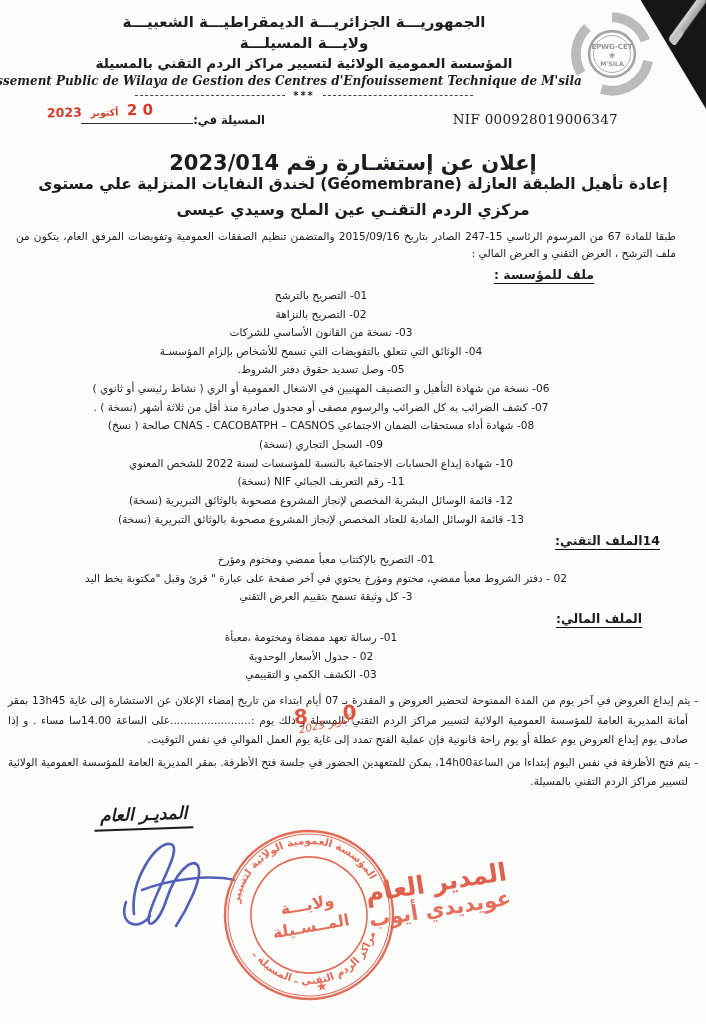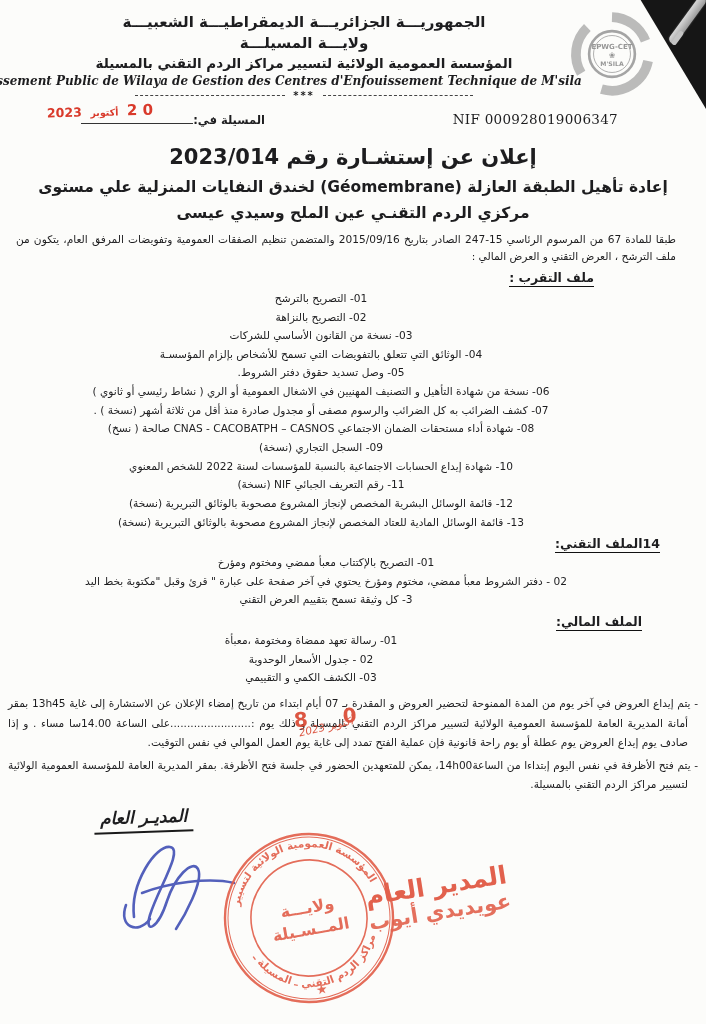--- a/index.html
+++ b/index.html
@@ -32,22 +32,22 @@
   .nif{position:absolute;top:10px;right:88px;direction:ltr;font-size:13.5px;
     font-family:"DejaVu Serif",serif;letter-spacing:.3px;}
   .place{position:absolute;top:12px;right:441px;font-size:11.5px;font-weight:bold;white-space:nowrap;}
   .place .uline{display:inline-block;width:112px;border-bottom:1.2px solid #333;height:10px;}
   .datestamp{position:absolute;top:0px;right:540px;width:132px;color:#d93a2b;
     transform:rotate(-1.5deg);white-space:nowrap;text-align:center;font-weight:bold;}
   .datestamp .d{font-size:15px;letter-spacing:4px;}
   .datestamp .m{font-size:9.5px;margin:0 3px;}
   .datestamp .y{font-size:12.5px;letter-spacing:1px;}
   
-  .title{ text-align:center;font-size:21px;font-weight:bold;margin-top:2px;}
-  .sub1{text-align:center;font-size:15.5px;font-weight:bold;margin-top:9px;}
+  .title{ text-align:center;font-size:21px;font-weight:bold;margin-top:8px;}
+  .sub1{text-align:center;font-size:15.5px;font-weight:bold;}
   .sub2{text-align:center;font-size:15.5px;font-weight:bold;margin-top:8px;}
   
   .intro{margin:9px 30px 0 16px;font-size:10.6px;line-height:1.6;text-align:justify;}
   .intro .i1{text-indent:34px;}
   
   .sec-h{margin-top:5px;font-size:12.5px;font-weight:bold;}
   .sec-h span{display:inline-block;border-bottom:1.6px solid #111;padding-bottom:1px;}
   .h-cand{margin-right:112px;}
   .h-tech{margin-right:46px;}
   .h-fin{margin-right:64px;}
@@ -125,21 +125,21 @@
 
   <div class="title">إعلان عن إستشـارة رقم  2023/014</div>
   <div class="sub1">إعادة تأهيل الطبقة العازلة (Géomembrane) لخندق النفايات المنزلية علي مستوى</div>
   <div class="sub2">مركزي الردم التقنـي عين الملح وسيدي عيسى</div>
 
   <div class="intro">
     <div class="i2">طبقا للمادة 67 من المرسوم الرئاسي 15-247 الصادر بتاريخ 2015/09/16 والمتضمن تنظيم الصفقات العمومية وتفويضات المرفق العام،  يتكون من ملف الترشح ، العرض التقني و العرض المالي :</div>
   </div>
 
   <div class="sec-h h-cand">
-    <span>ملف التقرب :</span>
+    <span>ملف للمؤسسة :</span>
   </div>
   <div class="lst lst-cand">
     <div>01- التصريح بالترشح</div>
     <div>02- التصريح بالنزاهة</div>
     <div>03- نسخة من القانون الأساسي للشركات</div>
     <div>04- الوثائق التي تتعلق بالتفويضات التي تسمح للأشخاص بإلزام المؤسسـة</div>
     <div>05- وصل تسديد حقوق دفتر الشروط.</div>
     <div>06- نسخة من شهادة التأهيل و التصنيف المهنيين في الاشغال العمومية أو الري ( نشاط رئيسي  أو ثانوي )</div>
     <div>07- كشف الضرائب به كل الضرائب والرسوم مصفى أو مجدول صادرة منذ أقل من ثلاثة أشهر (نسخة ) .</div>
     <div>08- شهادة أداء مستحقات الضمان الاجتماعي CNAS - CACOBATPH – CASNOS صالحة ( نسخ)</div>

